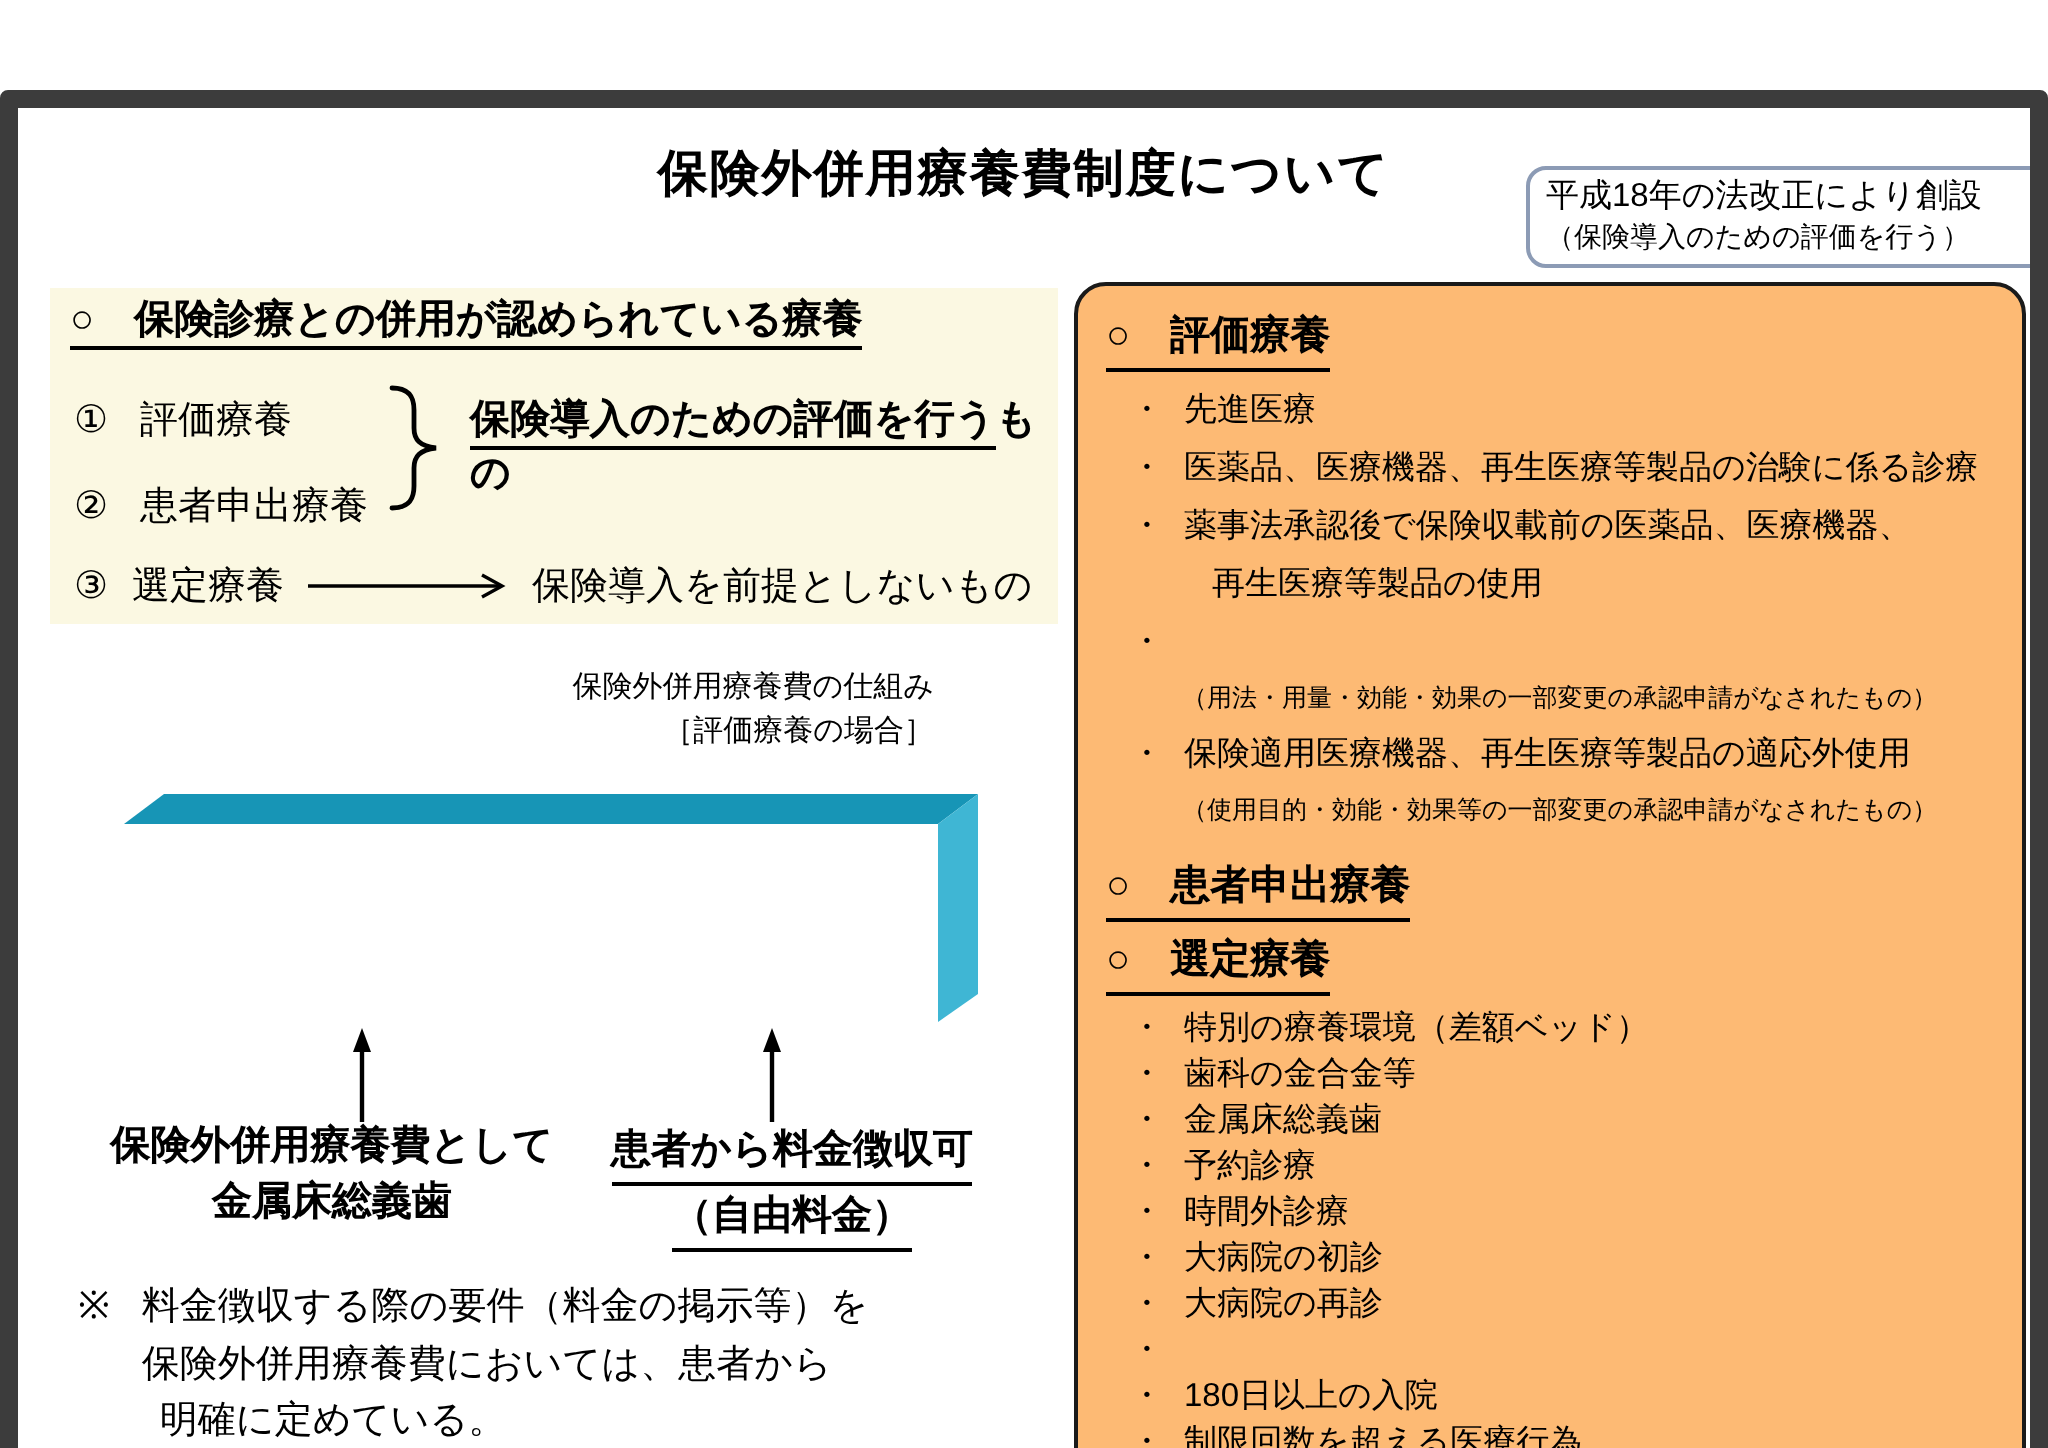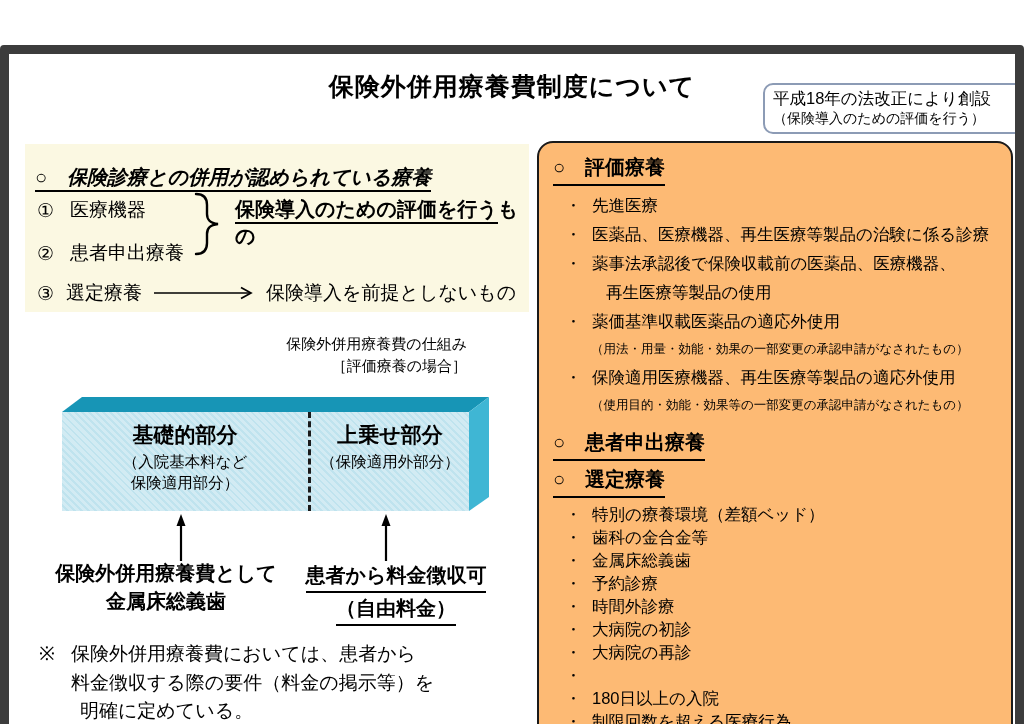--- a/index.html
+++ b/index.html
@@ -12,21 +12,21 @@
   .u{border-bottom:2px solid #000;padding-bottom:2px;}
   
   .title{top:16px;left:0;width:100%;text-align:center;font-size:25px;font-weight:bold;letter-spacing:1px;}
   
   .origin{top:29px;left:754px;width:282px;box-sizing:border-box;border:2px solid var(--notebox_border);
     border-radius:10px;padding:3px 6px 4px 8px;line-height:1.3;}
   .origin .l1{font-size:16.5px;}
   .origin .l2{font-size:14px;}
   
   .combined{top:90px;left:16px;width:504px;height:168px;background:var(--highlight_bg);}
-  .cc-heading{top:20px;left:10px;font-size:20px;font-weight:bold;font-style:italic;}
+  .cc-heading{top:2px;left:10px;font-size:20px;font-weight:bold;}
   .cc-row{font-size:19px;display:flex;gap:16px;align-items:center;}
   .cc-r1{top:53px;left:12px;}
   .cc-r2{top:96px;left:12px;}
   .cc-r3{top:136px;left:12px;gap:12px;}
   .brace{top:48px;left:168px;}
   .brace-note{top:52px;left:210px;font-size:20px;font-weight:bold;}
   
   .mech-title{top:279px;left:58px;width:400px;text-align:right;font-size:15px;line-height:1.45;}
   .face-top{top:343px;left:53px;width:427px;height:15px;background:var(--box_top);
     clip-path:polygon(20px 0,100% 0,calc(100% - 20px) 100%,0 100%);}
@@ -72,21 +72,21 @@
     <div class="l1">平成18年の法改正により創設</div>
     <div class="l2">（保険導入のための評価を行う）</div>
   </div>
 
   <div class="abs combined">
     <div class="abs cc-heading">
       <span class="u">○　保険診療との併用が認められている療養</span>
     </div>
     <div class="abs cc-row cc-r1">
       <span>①</span>
-      <span>医療機器</span>
+      <span>評価療養</span>
     </div>
     <div class="abs cc-row cc-r2">
       <span>②</span>
       <span>患者申出療養</span>
     </div>
     <div class="abs brace">
       <svg width="28" height="64" viewBox="0 0 28 64">
         <path d="M3,2 C12,2 14,7 14,13 L14,22 C14,28 17,31 25,32 C17,33 14,36 14,42 L14,51 C14,57 12,62 3,62" fill="none" stroke="#000" stroke-width="2.4" stroke-linecap="round"></path>
       </svg>
     </div>
@@ -106,33 +106,20 @@
     </div>
   </div>
 
   <div class="abs mech-title">
     <div>保険外併用療養費の仕組み</div>
     <div>［評価療養の場合］</div>
   </div>
 
   <div class="abs face-top"></div>
   <div class="abs face-side"></div>
-  <div class="abs face-front">
-    <div class="cell cell-base">
-      <div class="cell-title">基礎的部分</div>
-      <div class="cell-sub">
-        <div>（入院基本料など</div>
-        <div>保険適用部分）</div>
-      </div>
-    </div>
-    <div class="cell cell-extra">
-      <div class="cell-title">上乗せ部分</div>
-      <div class="cell-sub">（保険適用外部分）</div>
-    </div>
-  </div>
 
   <div class="abs up-arrow-l">
     <svg width="16" height="48" viewBox="0 0 16 48">
       <line x1="8" y1="47" x2="8" y2="9" stroke="#000" stroke-width="2.2"></line>
       <polygon points="8,0 3.5,12 12.5,12" fill="#000"></polygon>
     </svg>
   </div>
   <div class="abs up-arrow-r">
     <svg width="16" height="48" viewBox="0 0 16 48">
       <line x1="8" y1="47" x2="8" y2="9" stroke="#000" stroke-width="2.2"></line>
@@ -145,22 +132,22 @@
     <div>金属床総義歯</div>
   </div>
   <div class="abs label-right">
     <div><span class="u">患者から料金徴収可</span></div>
     <div><span class="u">（自由料金）</span></div>
   </div>
 
   <div class="abs footnote">
     <div>※</div>
     <div>
+      <div>料金徴収する際の要件（料金の掲示等）を</div>
       <div>保険外併用療養費においては、患者から</div>
-      <div>料金徴収する際の要件（料金の掲示等）を</div>
       <div class="l3">明確に定めている。</div>
     </div>
   </div>
 
   <div class="abs panel">
     <div class="p-heading"><span class="u">○　評価療養</span></div>
 
     <div class="p-item">
       <span class="blt">・</span>
       <span>先進医療</span>
@@ -169,21 +156,20 @@
       <span class="blt">・</span>
       <span>医薬品、医療機器、再生医療等製品の治験に係る診療</span>
     </div>
     <div class="p-item">
       <span class="blt">・</span>
       <span>薬事法承認後で保険収載前の医薬品、医療機器、</span>
     </div>
     <div class="p-cont">再生医療等製品の使用</div>
     <div class="p-item">
       <span class="blt">・</span>
-      <span>薬価基準収載医薬品の適応外使用</span>
     </div>
     <div class="p-note">（用法・用量・効能・効果の一部変更の承認申請がなされたもの）</div>
     <div class="p-item">
       <span class="blt">・</span>
       <span>保険適用医療機器、再生医療等製品の適応外使用</span>
     </div>
     <div class="p-note">（使用目的・効能・効果等の一部変更の承認申請がなされたもの）</div>
 
     <div class="p-heading mt1"><span class="u">○　患者申出療養</span></div>
 

